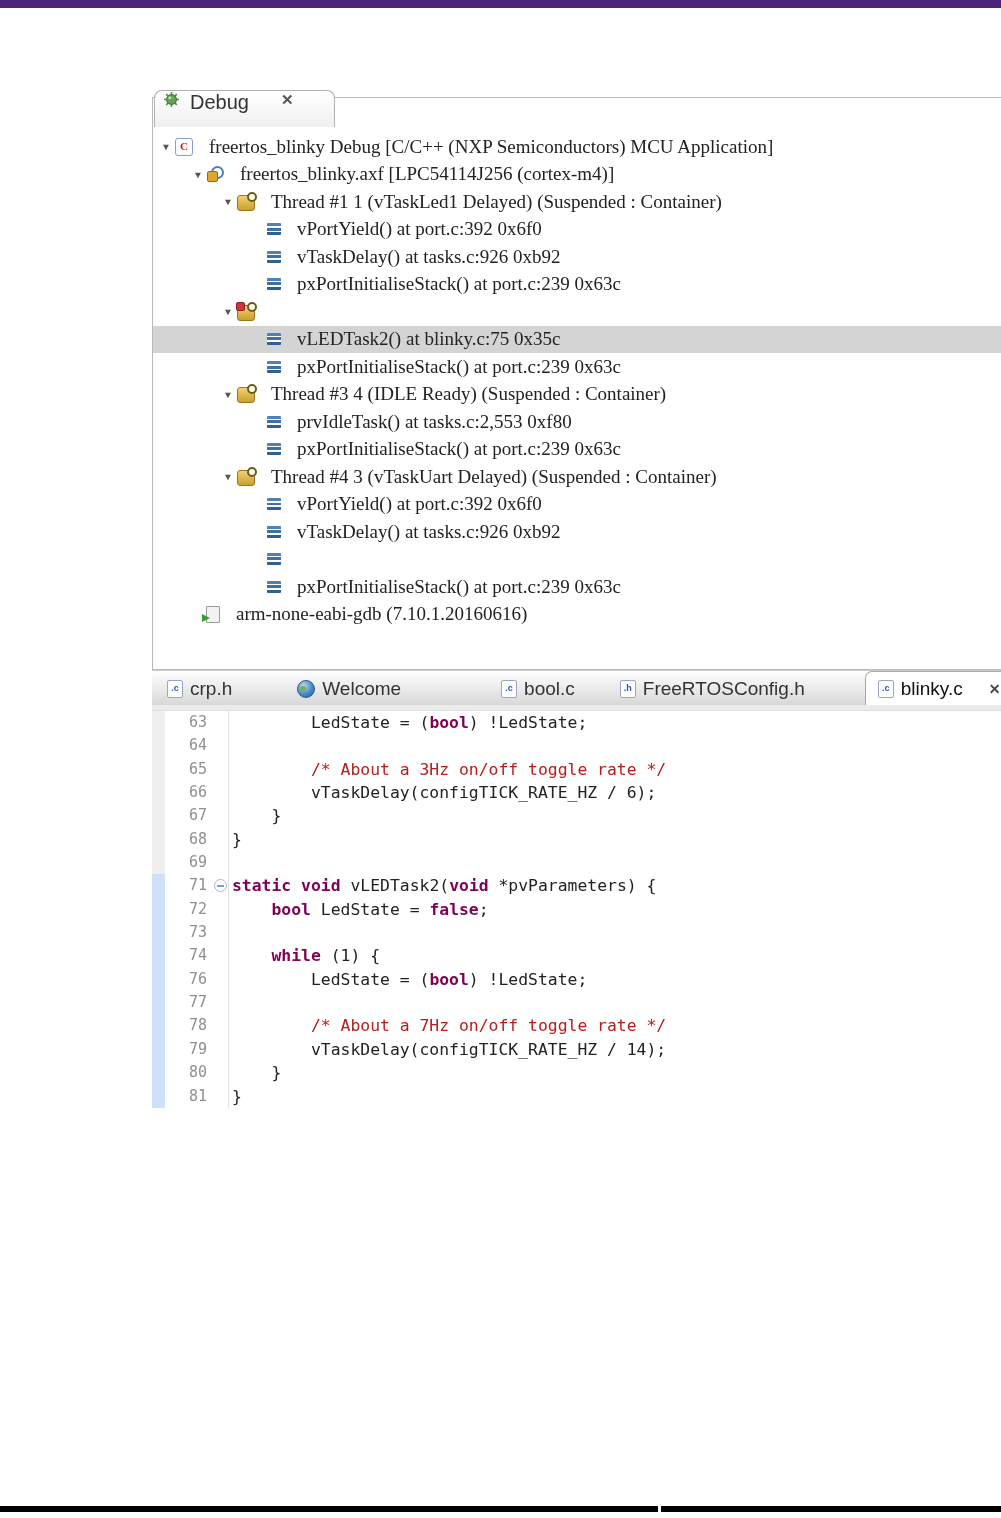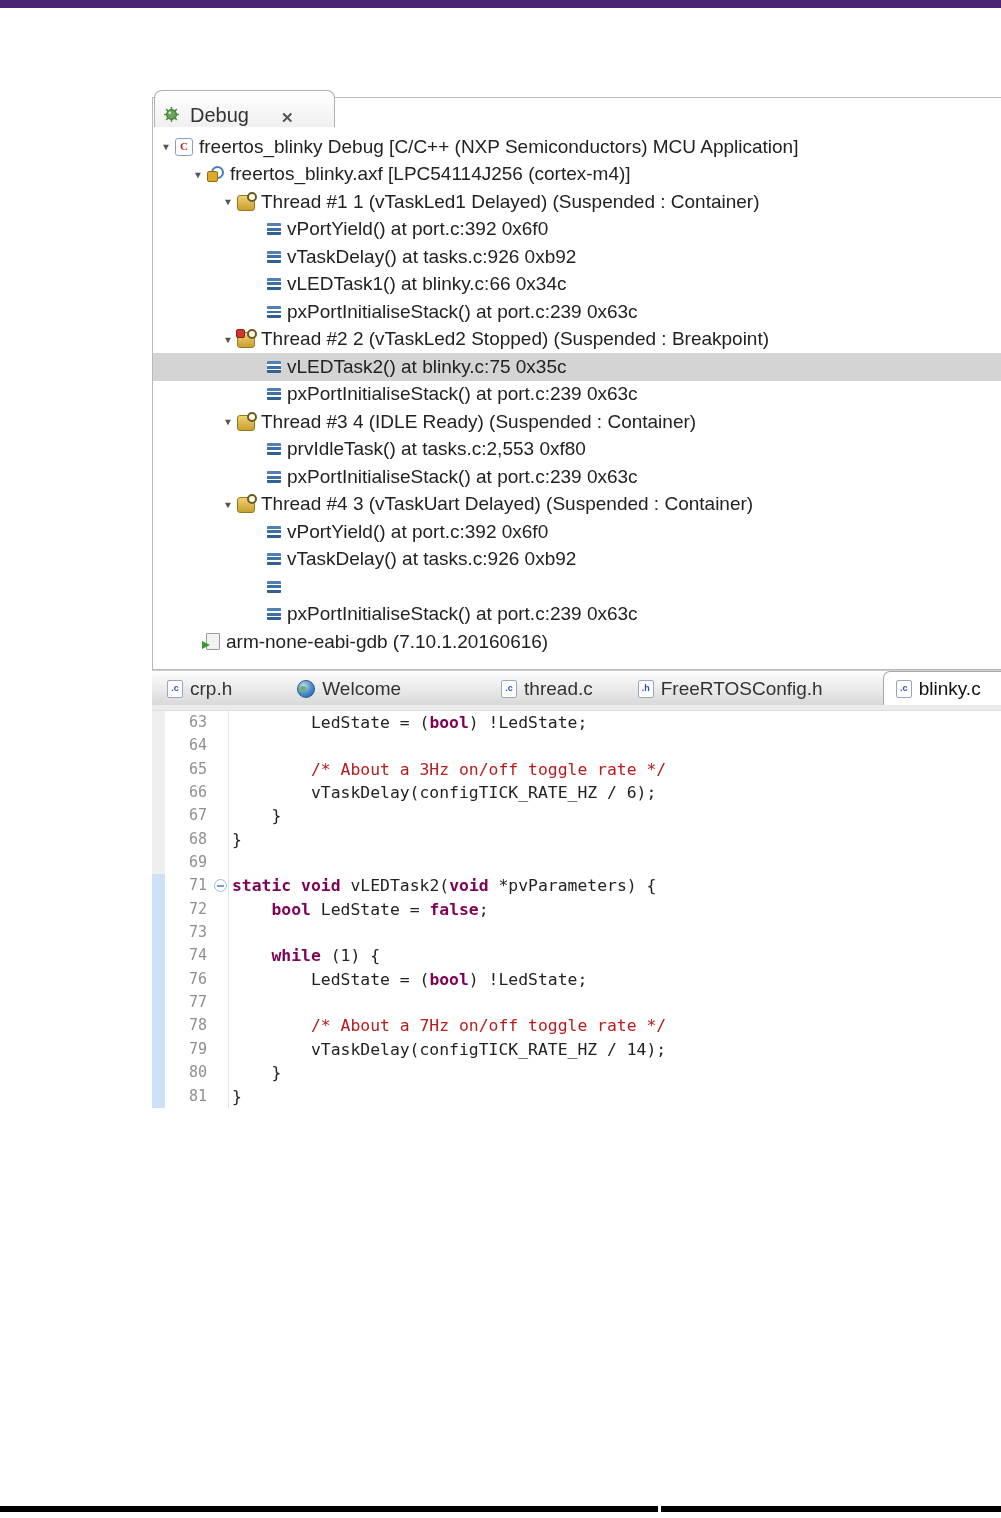--- a/index.html
+++ b/index.html
@@ -9,38 +9,38 @@
   
   .top-bar{position:absolute;left:0;top:0;width:1001px;height:8px;}
   .bottom-bar{position:absolute;left:0;top:1506px;width:1001px;height:6px;}
   .bottom-bar .notch{position:absolute;left:658px;top:0;width:3px;height:6px;background:#fff;}
 
   
   .debug-panel{position:absolute;left:152px;top:97px;width:849px;height:571px;
                background:#fff;border-top:1px solid #b9b9b9;border-left:1px solid #b9b9b9;
                border-bottom:1px solid #b9b9b9;}
   .debug-tab{position:absolute;left:154px;top:90px;height:36px;z-index:5;
-             display:flex;align-items:flex-end;padding:0 40px 0 8px;
+             display:flex;align-items:flex-start;padding:0 40px 0 8px;
              background:linear-gradient(#ffffff,#f0f0f0);
              border:1px solid #b0b0b0;border-bottom:none;border-radius:8px 8px 0 0;
              box-shadow:0 1px 0 #fff inset;}
   .debug-tab .vlabel{font-size:20px;color:#333;margin-left:10px;}
   .debug-tab .vclose{margin-left:32px;font-size:15px;font-weight:bold;color:#555;cursor:default;}
 
   .tree{position:absolute;left:0;top:35px;width:100%;}
   .trow{height:27.5px;display:flex;align-items:center;font-size:19px;color:#222;white-space:nowrap;}
   .trow.lvl0{padding-left:8px;}
   .trow.lvl1{padding-left:40px;}
   .trow.lvl2{padding-left:70px;}
   .trow.lvl3{padding-left:114px;}
   .trow.gdbrow{padding-left:53px;}
   .trow.selected{background:#d4d4d4;}
   .expander{display:inline-block;width:14px;font-size:10px;color:#555;flex:none;
             transform:scaleY(.9);text-align:left;}
-  .tlabel{margin-left:6px;}
+  .tlabel{margin-left:16px;font-family:Liberation Serif, serif;}
 
   
   .icon{display:inline-block;position:relative;flex:none;}
   .ic-c-app{width:16px;height:16px;background:#fff;border:1px solid #88a0c8;border-radius:3px;
             color:#cc2020;font-weight:bold;font-size:11px;line-height:15px;text-align:center;
             font-family:"Liberation Serif",serif;}
   .ic-axf{width:17px;height:16px;}
   .ic-axf::before{content:"";position:absolute;right:0;top:0;width:9px;height:9px;
             border:2px solid #4a7db8;border-radius:50%;}
   .ic-axf::after{content:"";position:absolute;left:0;bottom:0;width:9px;height:9px;
@@ -146,30 +146,25 @@
         <div class="trow lvl3">
           <span class="icon ic-stack"></span>
           <span class="tlabel">vPortYield() at port.c:392 0x6f0</span>
         </div>
         <div class="trow lvl3">
           <span class="icon ic-stack"></span>
           <span class="tlabel">vTaskDelay() at tasks.c:926 0xb92</span>
         </div>
         <div class="trow lvl3">
           <span class="icon ic-stack"></span>
-          <span class="tlabel">vLEDTask1() at blinky.c:66 0x34c</span>
-        </div>
-        <div class="trow lvl3">
-          <span class="icon ic-stack"></span>
           <span class="tlabel">pxPortInitialiseStack() at port.c:239 0x63c</span>
         </div>
         <div class="trow lvl2">
           <span class="expander">▼</span>
           <span class="icon ic-thread-bp"></span>
-          <span class="tlabel">Thread #2 2 (vTaskLed2 Stopped) (Suspended : Breakpoint)</span>
         </div>
         <div class="trow lvl3 selected">
           <span class="icon ic-stack"></span>
           <span class="tlabel">vLEDTask2() at blinky.c:75 0x35c</span>
         </div>
         <div class="trow lvl3">
           <span class="icon ic-stack"></span>
           <span class="tlabel">pxPortInitialiseStack() at port.c:239 0x63c</span>
         </div>
         <div class="trow lvl2">
@@ -216,21 +211,21 @@
       <div class="etab">
         <span class="icon ic-c-file">.c</span>
         <span class="elabel">crp.h</span>
       </div>
       <div class="etab">
         <span class="icon ic-globe"></span>
         <span class="elabel">Welcome</span>
       </div>
       <div class="etab">
         <span class="icon ic-c-file">.c</span>
-        <span class="elabel">thread.c</span>
+        <span class="elabel">bool.c</span>
       </div>
       <div class="etab">
         <span class="icon ic-h-file">.h</span>
         <span class="elabel">FreeRTOSConfig.h</span>
       </div>
       <div class="etab active">
         <span class="icon ic-c-file">.c</span>
         <span class="elabel">blinky.c</span>
         <span class="eclose">✕</span>
       </div>

